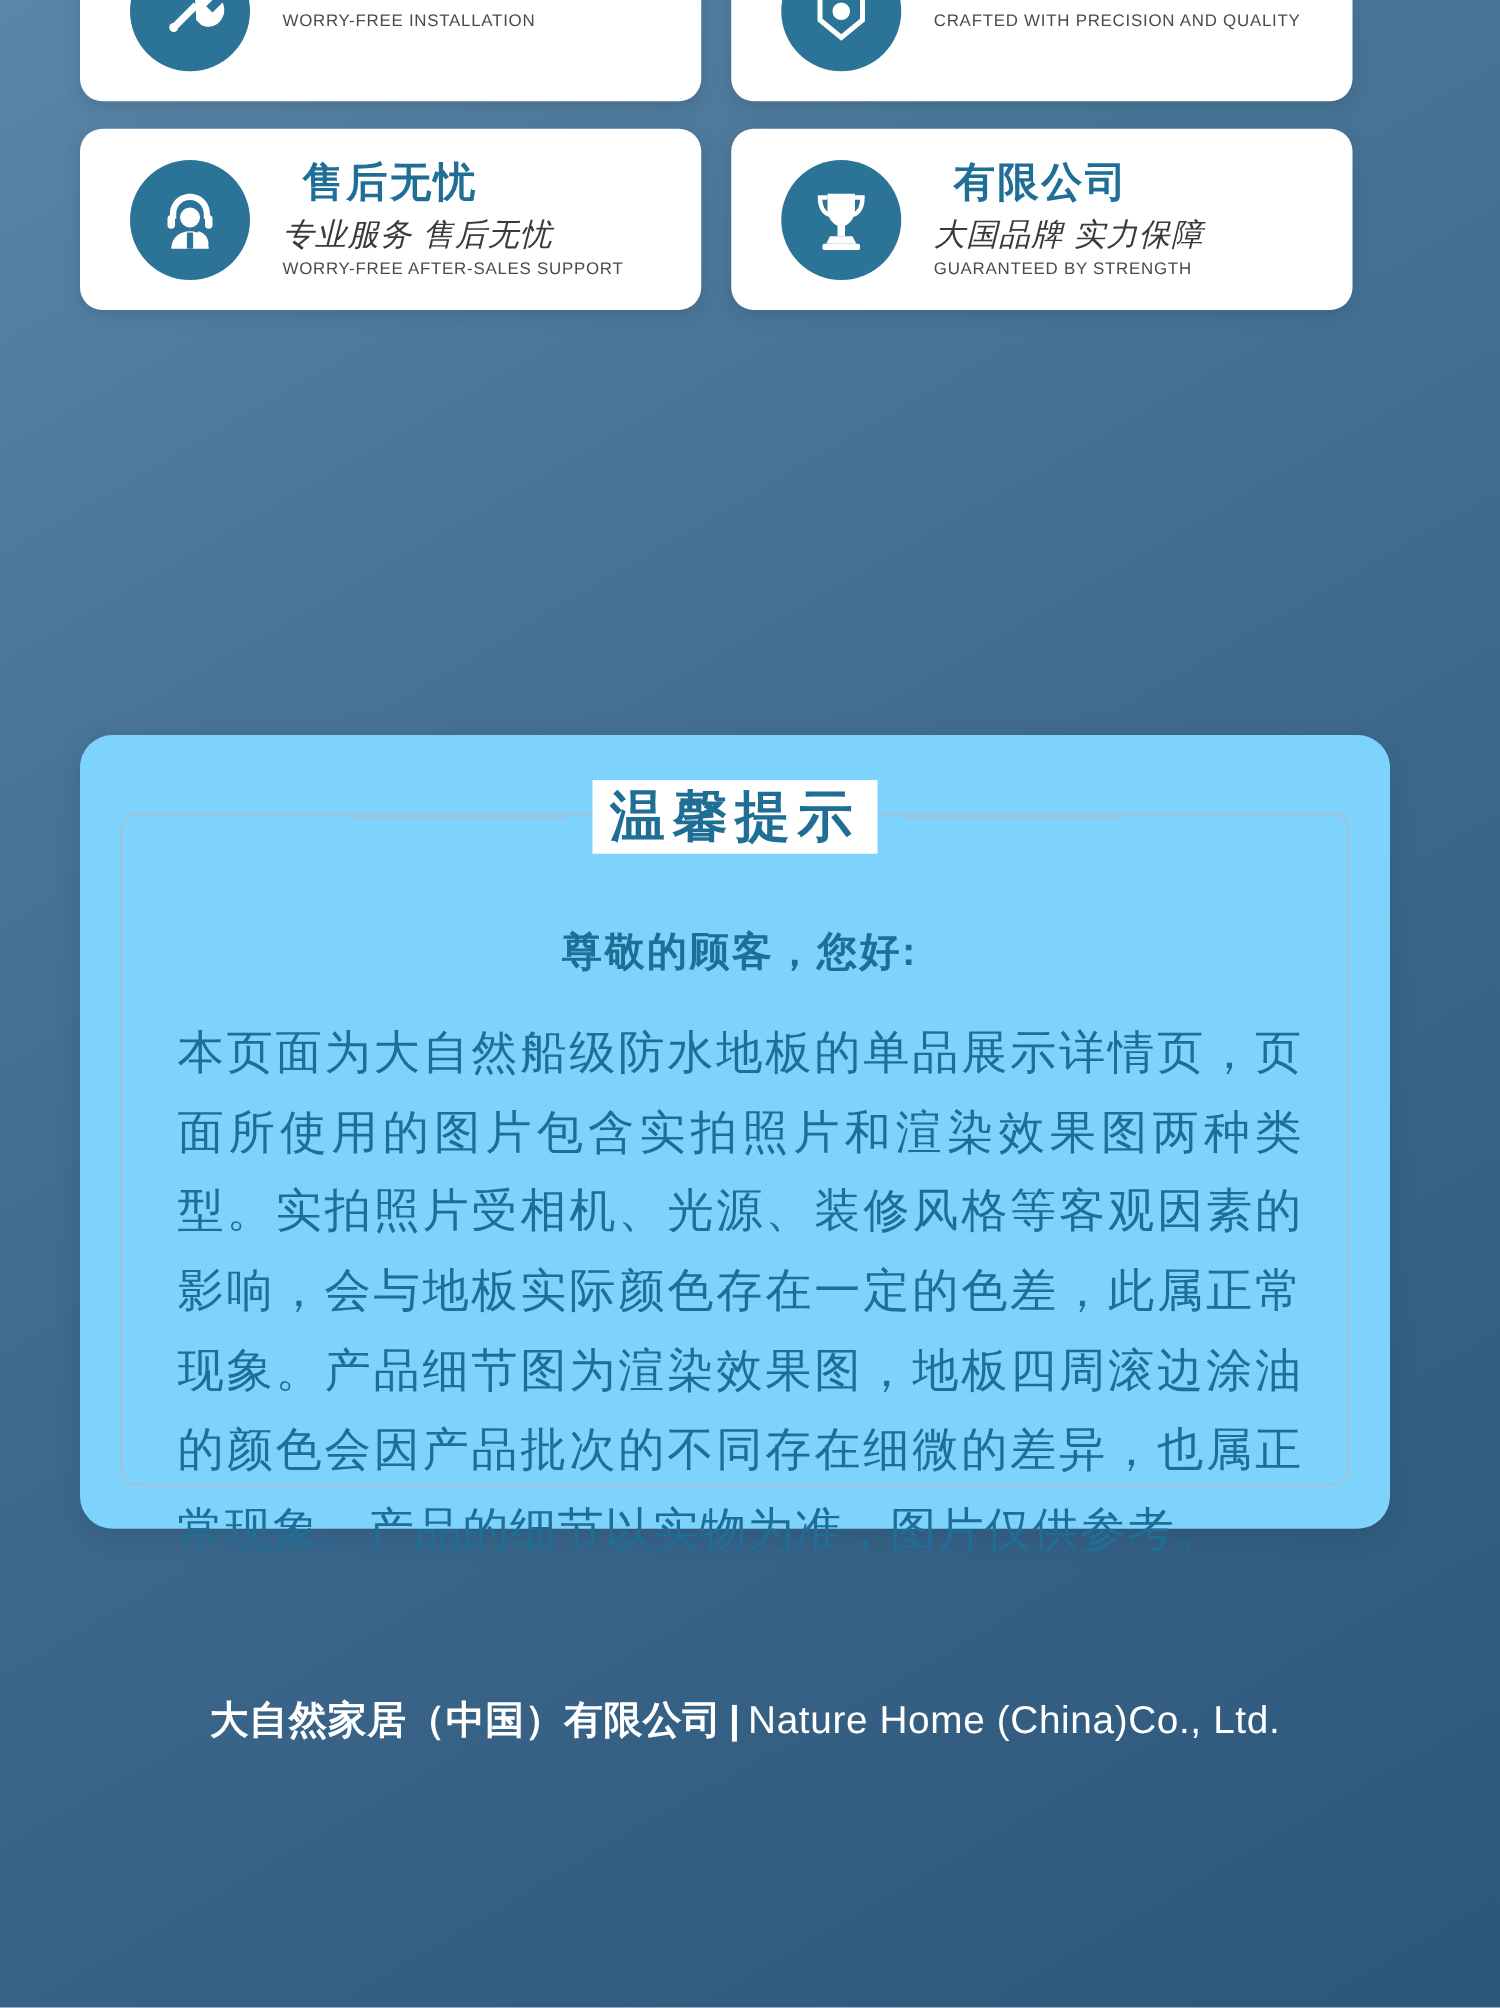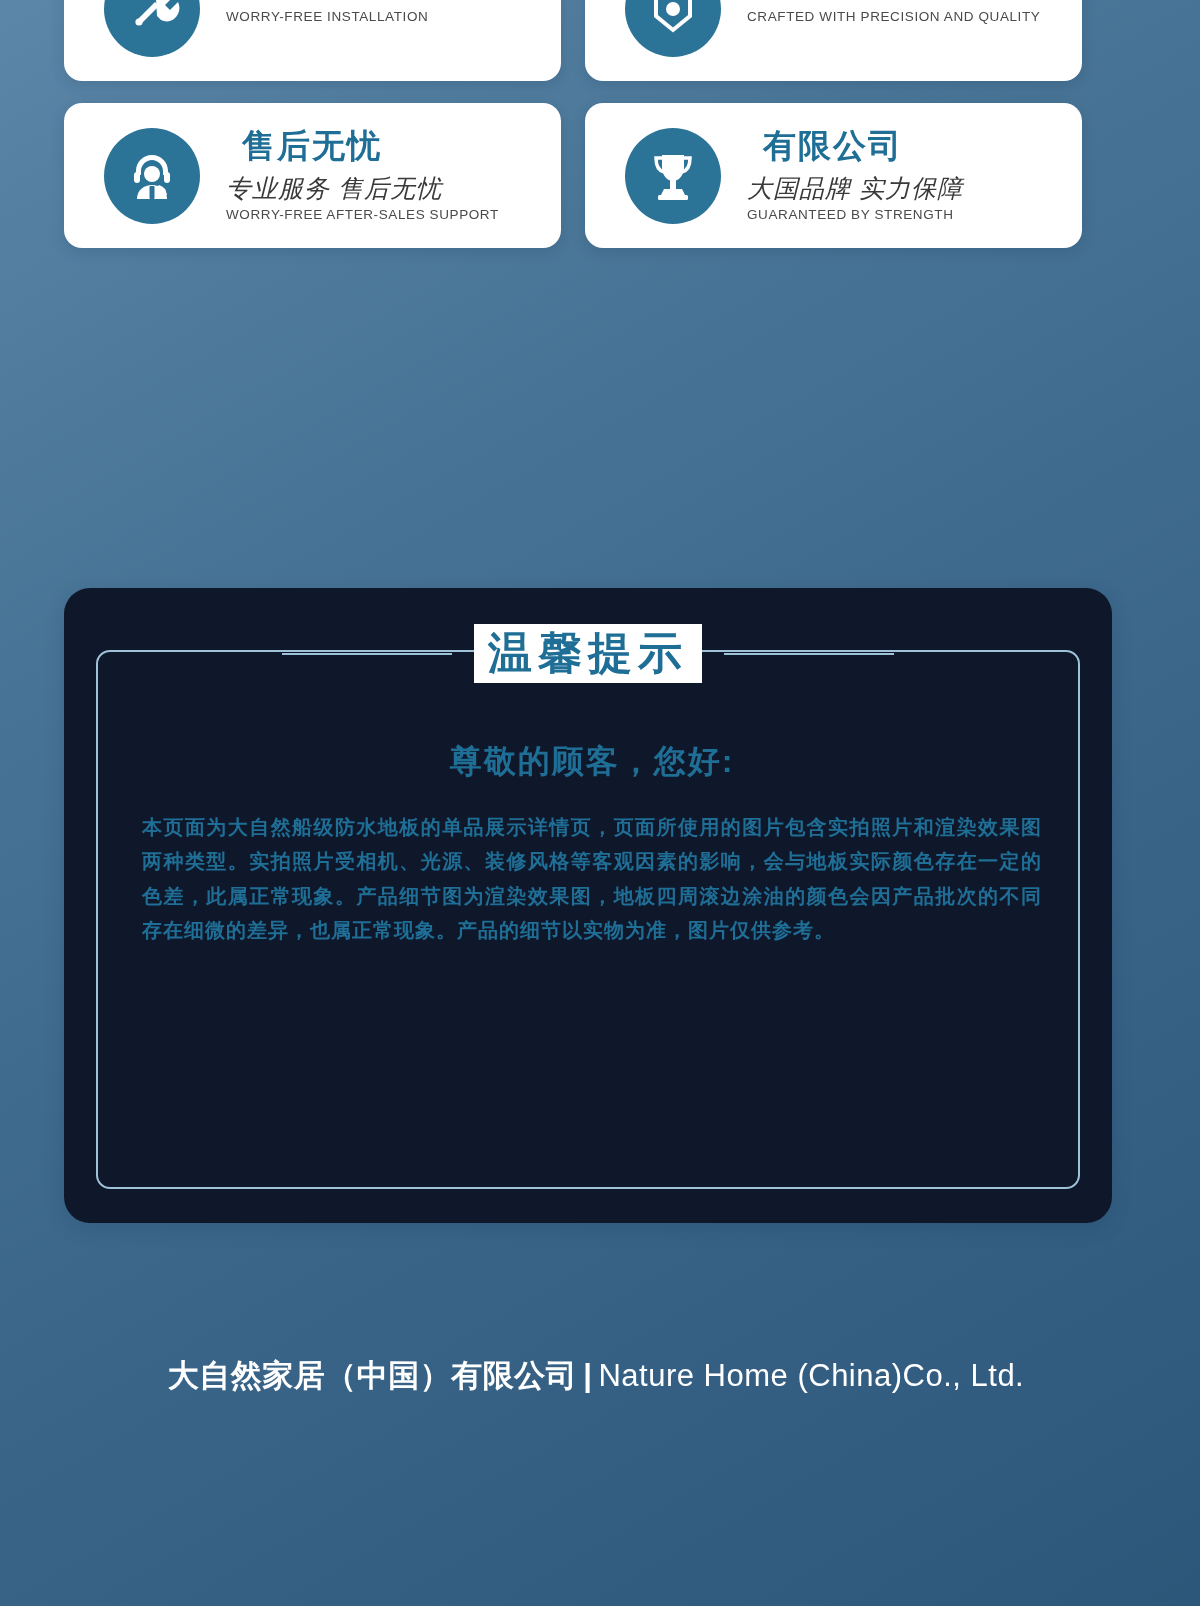--- a/index.html
+++ b/index.html
@@ -88,21 +88,21 @@
     white-space: nowrap;
   }
 
   
   .notice {
     position: absolute;
     left: 64px;
     top: 588px;
     width: 1048px;
     height: 635px;
-    background: #0f172a;
+    background: #7dd3fc;
     border-radius: 26px;
     box-shadow: 0 6px 20px rgba(20, 50, 75, 0.18);
     box-sizing: border-box;
   }
   .notice-inner {
     position: absolute;
     left: 32px;
     top: 62px;
     right: 32px;
     bottom: 34px;
@@ -141,26 +141,25 @@
   }
   .notice-greeting {
     font-size: 32px;
     font-weight: bold;
     color: #1f6e96;
     letter-spacing: 2px;
     margin-bottom: 26px;
     text-align: center;
   }
   .notice-paragraph {
-    font-size: 20px;
+    font-size: 37px;
     color: #1f6e96;
     line-height: 1.72;
     letter-spacing: 1px;
     text-align: justify;
-    font-weight: bold;
   }
 
   
   .footer {
     position: absolute;
     left: 0;
     right: 0;
     top: 1355px;
     text-align: center;
     color: #ffffff;

